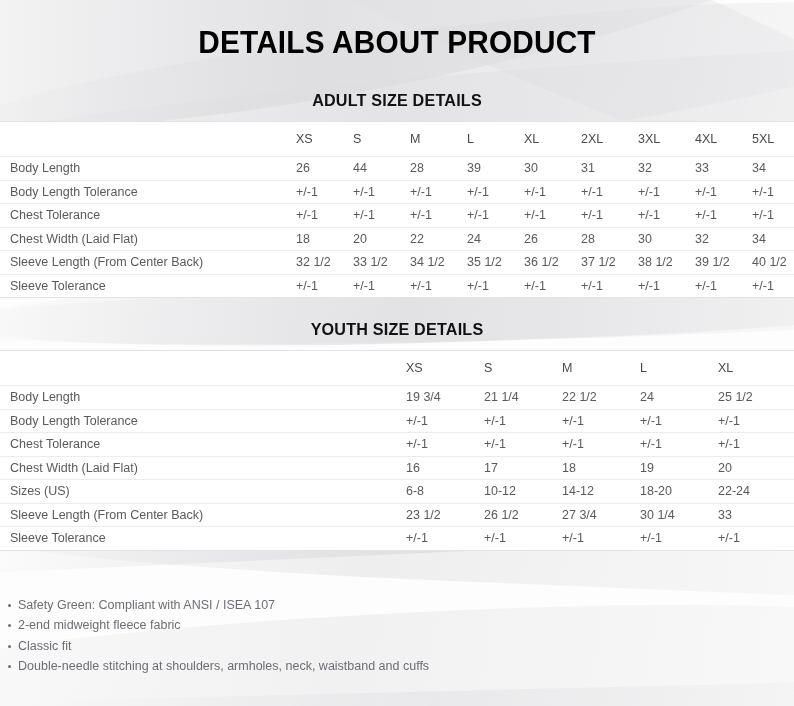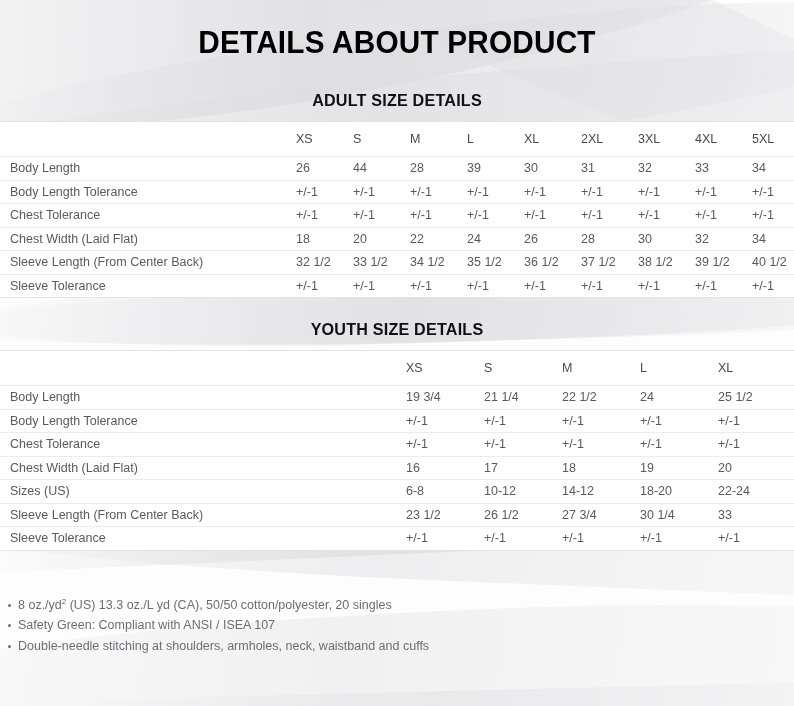--- a/index.html
+++ b/index.html
@@ -411,18 +411,19 @@
           <td>+/-1</td>
           <td>+/-1</td>
           <td>+/-1</td>
           <td>+/-1</td>
         </tr>
       </tbody>
     </table>
   </div>
 
   <ul class="features" id="features-list">
-      <li>8 oz./yd<sup>2</sup> (US) 13.3 oz./L yd (CA), 50/50 cotton/polyester, 20 singles</li>
       <li>Safety Green: Compliant with ANSI / ISEA 107</li>
+      <li>2-end midweight fleece fabric</li>
+      <li>Classic fit</li>
       <li>Double-needle stitching at shoulders, armholes, neck, waistband and cuffs</li>
     </ul>
 
 </div>
 
 </body></html>

